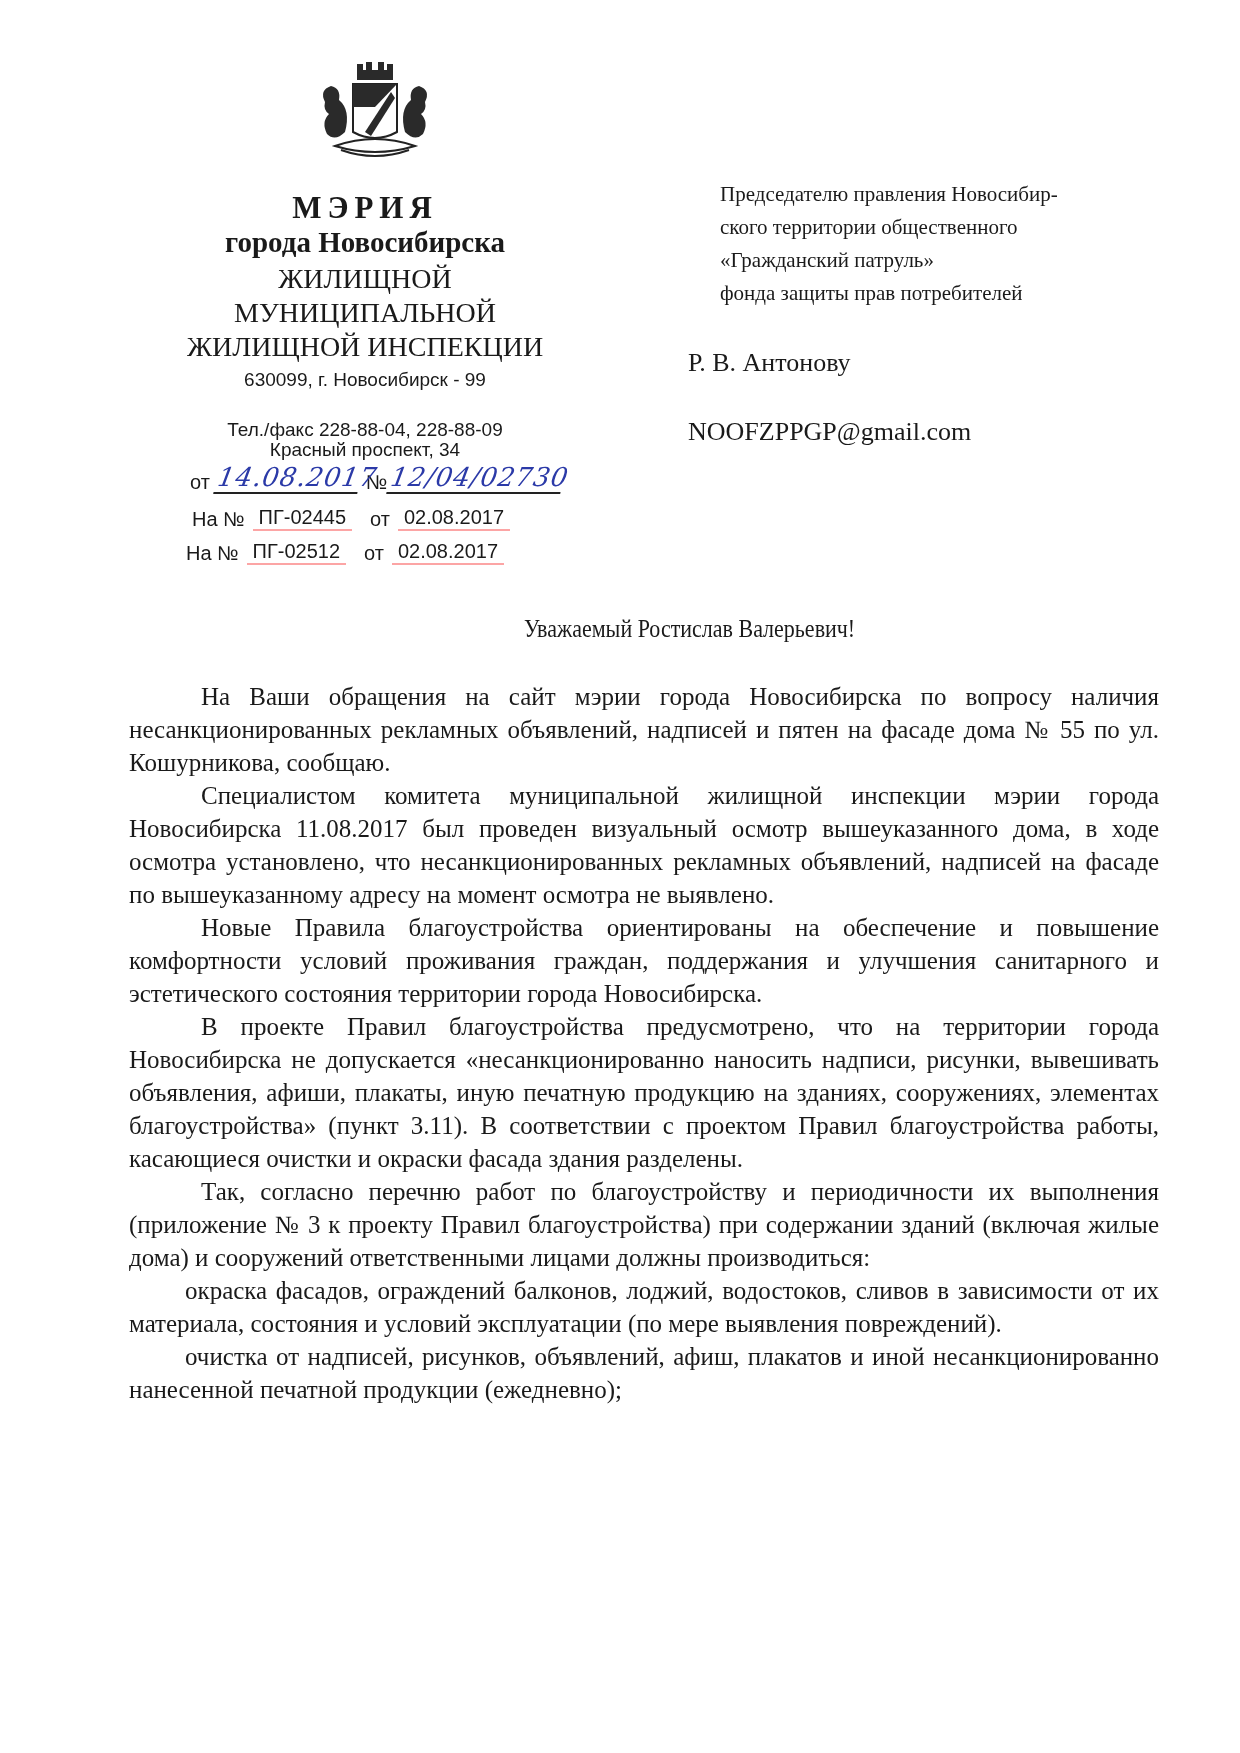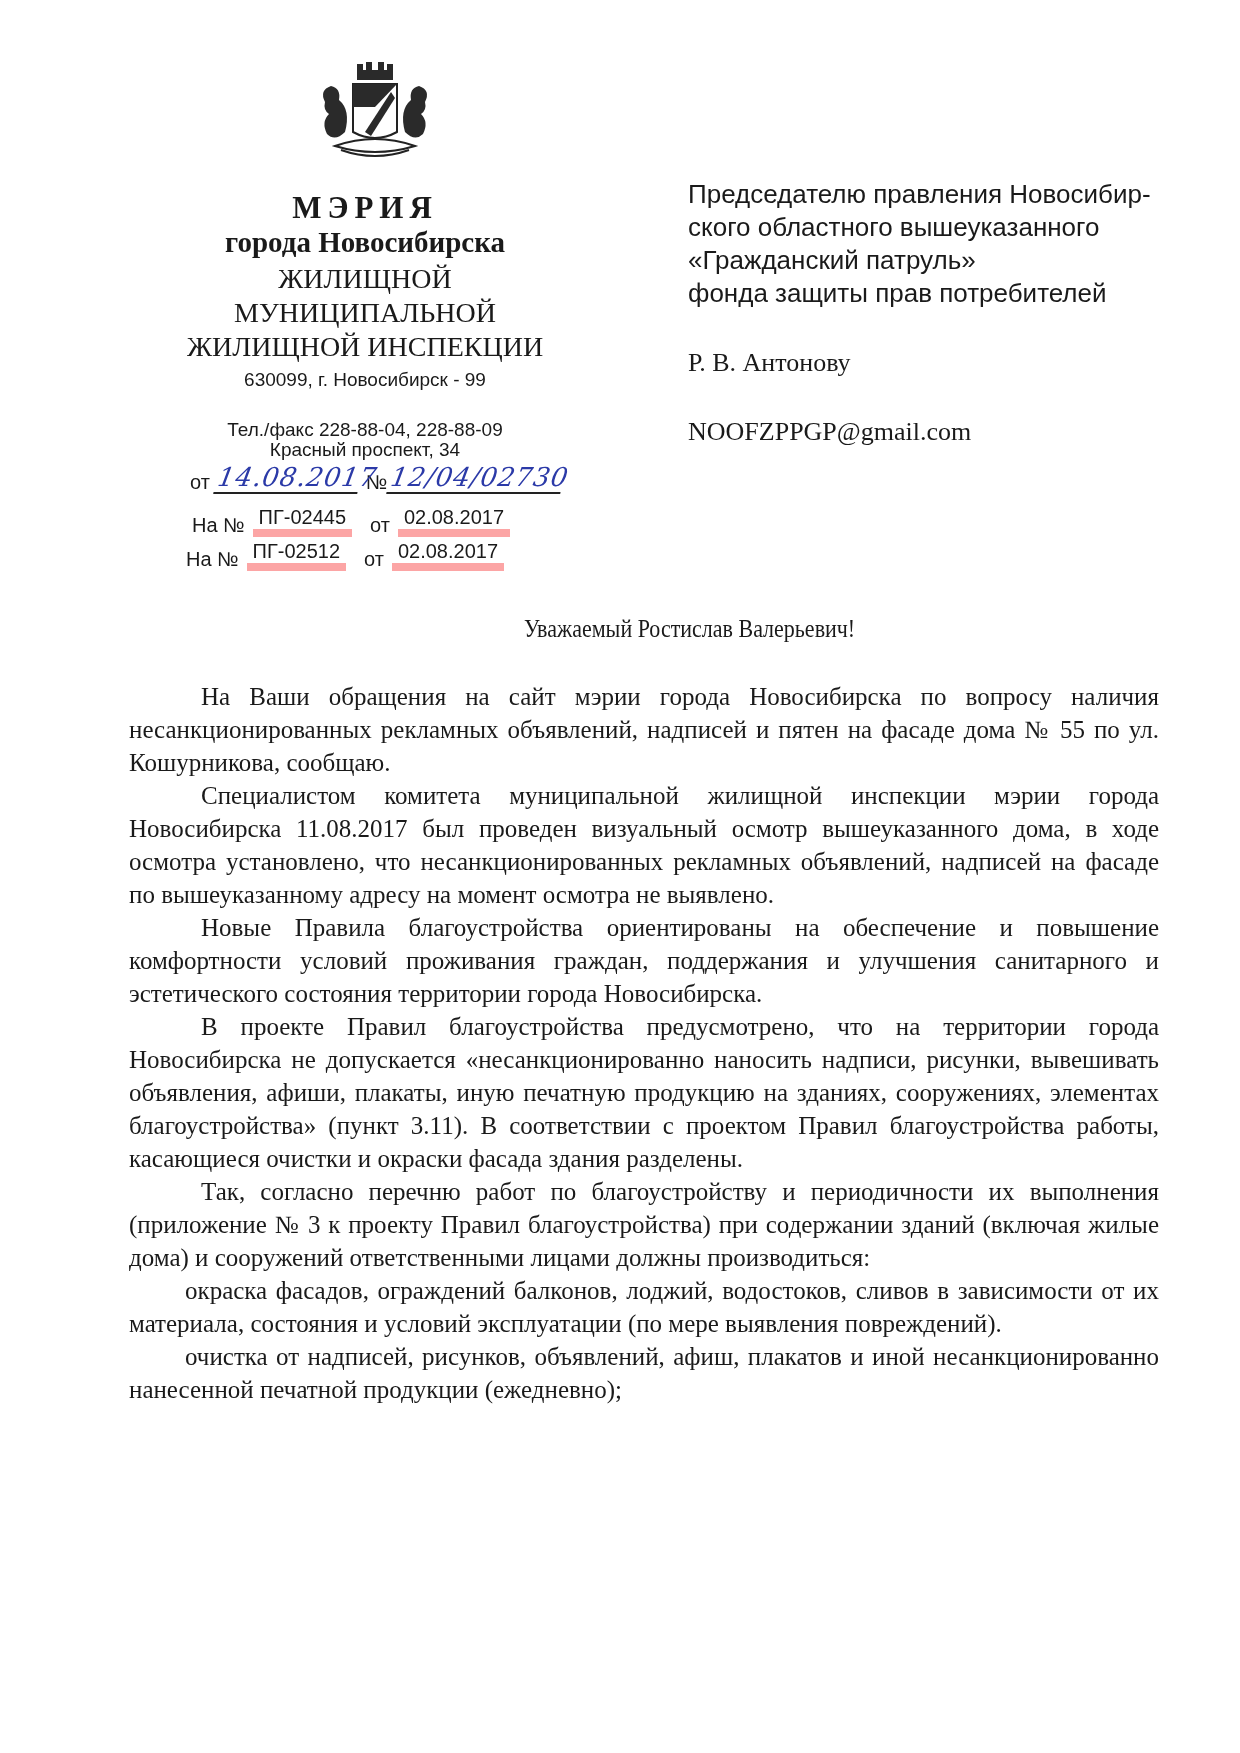--- a/index.html
+++ b/index.html
@@ -15,22 +15,22 @@
     .com3 { top: 330px; }
     .addr { font-family: "Liberation Sans", sans-serif; font-size: 19px; line-height: 25px; }
     .addr1 { top: 367px; }
     .addr2 { top: 392px; margin-top: 45px; }
     .addr3 { top: 417px; }
     .ot-row { top: 462px; left: 190px; font-family: "Liberation Sans", sans-serif; font-size: 20px; display: flex; align-items: flex-end; }
     .hw { font-family: "DejaVu Serif", serif; font-style: italic; color: #2b3aa8; font-size: 26px; border-bottom: 2px solid #222; display: inline-block; padding: 0 2px; transform: skewX(-10deg); letter-spacing: 1px; }
     .ref-row { left: 192px; font-family: "Liberation Sans", sans-serif; font-size: 20px; display: flex; align-items: flex-end; }
     .ref-row1 { top: 506px; }
     .ref-row2 { top: 540px; left: 186px; }
-    .uline { border-bottom: 8px solid #fca5a5; display: inline-block; padding: 0 6px; }
-    .recipient { left: 688px; top: 178px; width: 480px; font-family: Liberation Sans, sans-serif; font-size: 26px; line-height: 33px; }
+    .uline { border-bottom: 2px solid #fca5a5; display: inline-block; padding: 0 6px; }
+    .recipient { left: 720px; top: 178px; width: 480px; font-family: Liberation Serif, serif; font-size: 21px; line-height: 33px; }
     .recipient p { margin: 0; }
     .rec-name { left: 688px; top: 348px; font-family: "Liberation Serif", serif; font-size: 26px; }
     .rec-email { left: 688px; top: 417px; font-family: "Liberation Serif", serif; font-size: 26px; }
     .salutation { top: 615px; left: 0; width: 1240px; text-align: center; padding-left: 120px; box-sizing: border-box; font-family: "Liberation Serif", serif; font-size: 25px; transform: scaleX(0.88); transform-origin: 760px 0; }
     .body-text { left: 129px; top: 680px; width: 1030px; font-family: "Liberation Serif", serif; font-size: 25px; line-height: 33px; text-align: justify; }
     .body-text p { margin: 0; text-indent: 72px; }
     .list-item { text-indent: 56px !important; }
   </style>
 </head>
 <body>
@@ -81,21 +81,21 @@
 </div>
 <div class="abs ref-row ref-row2">
   <span style="margin-right:8px;">На №</span>
   <span class="uline">ПГ-02512</span>
   <span style="margin:0 8px 0 18px;">от</span>
   <span class="uline">02.08.2017</span>
 </div>
 
 <div class="abs recipient">
   <p>Председателю правления Новосибир-</p>
-  <p>ского  областного вышеуказанного</p>
+  <p>ского  территории общественного</p>
   <p>«Гражданский патруль»</p>
   <p>фонда защиты прав потребителей</p>
 </div>
 <div class="abs rec-name">Р. В. Антонову</div>
 <div class="abs rec-email">NOOFZPPGP@gmail.com</div>
 
 <div class="abs salutation">Уважаемый Ростислав Валерьевич!</div>
 
 <div class="abs body-text">
   <p>На Ваши обращения на сайт мэрии города Новосибирска по вопросу наличия несанкционированных рекламных объявлений, надписей  и пятен на фасаде дома № 55  по ул. Кошурникова, сообщаю.</p>

